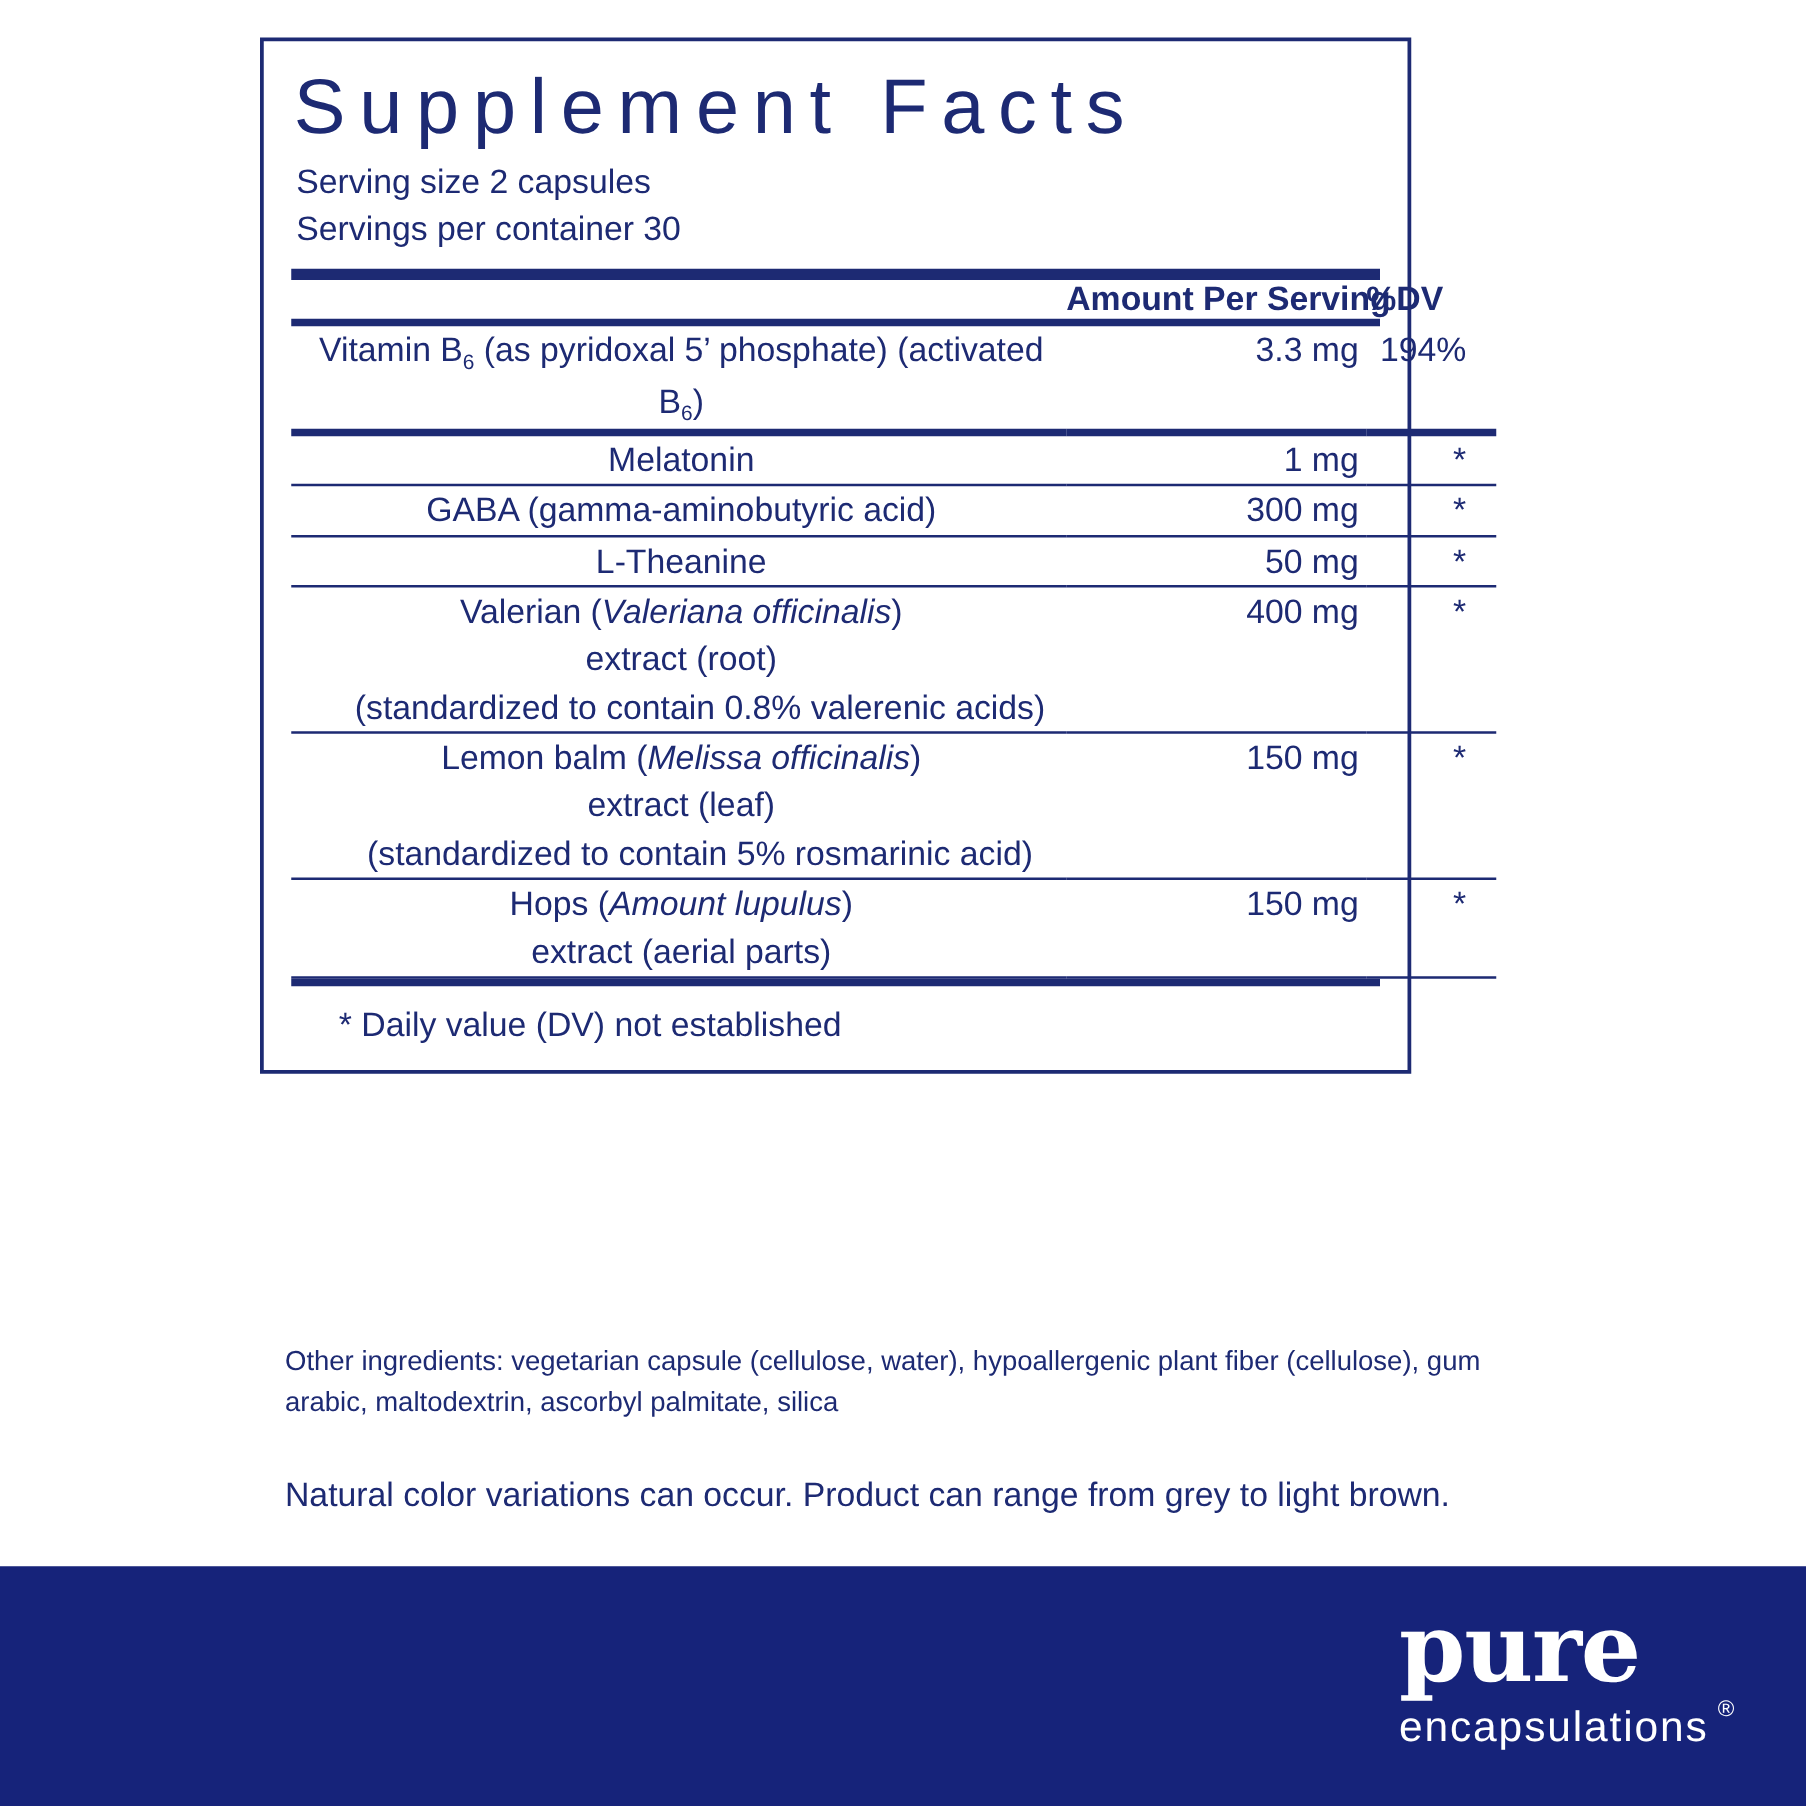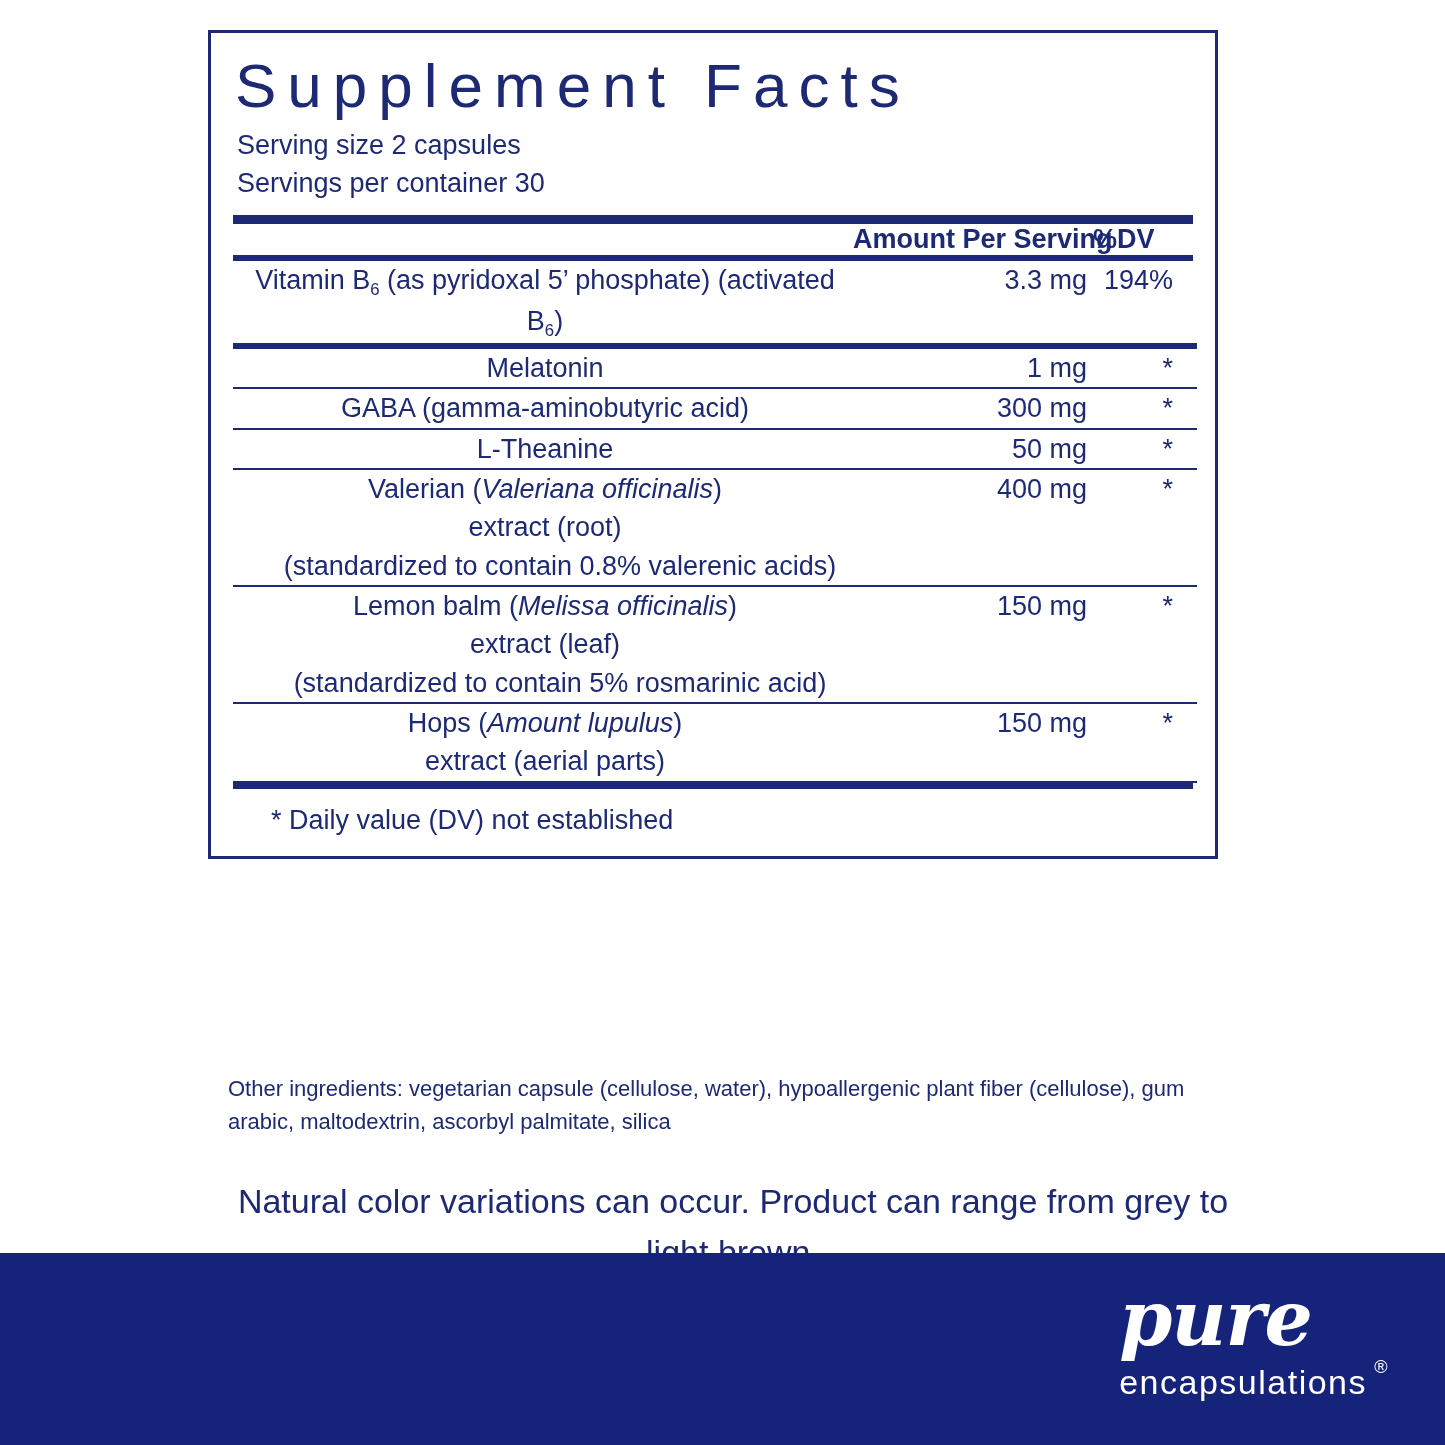--- a/index.html
+++ b/index.html
@@ -18,21 +18,21 @@
     position: relative;
     width: 1445px;
     height: 1445px;
   }
 
   
   .panel {
     position: absolute;
     left: 208px;
     top: 30px;
-    width: 1010px;
+    width: 921px;
     border: 3px solid #1d2a73;
     box-sizing: border-box;
     padding: 14px 22px 18px 22px;
     background: #ffffff;
   }
   .sf-title {
     font-size: 62px;
     letter-spacing: 11px;
     font-weight: normal;
     line-height: 1.05;
@@ -112,44 +112,42 @@
     top: 1072px;
     width: 1000px;
     font-size: 22px;
     line-height: 1.5;
   }
   .note {
     position: absolute;
     left: 228px;
     top: 1176px;
     width: 1010px;
-    font-size: 34px;
+    font-size: 27px;
     line-height: 1.5;
-    text-align: center;
   }
 
   
   .footer {
     position: absolute;
     left: 0;
     top: 1253px;
     width: 1445px;
     height: 192px;
     background: #16237a;
   }
   .logo {
     position: absolute;
     right: 78px;
     top: 28px;
     color: #ffffff;
     text-align: left;
   }
   .logo-pure {
     font-family: "DejaVu Serif", serif;
-    font-style: italic;
     font-weight: bold;
     font-size: 76px;
     line-height: 1;
     letter-spacing: -1px;
   }
   .logo-enc {
     font-size: 34px;
     letter-spacing: 1.5px;
     margin-top: 6px;
     position: relative;

